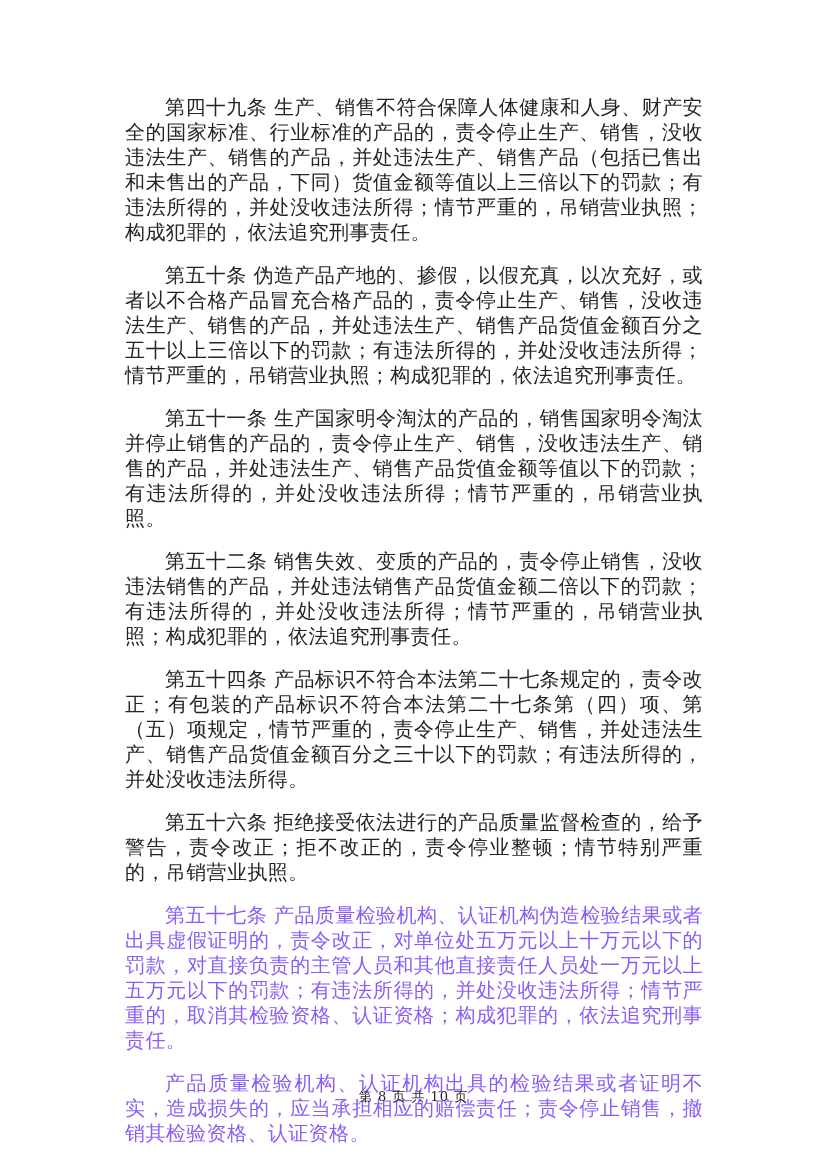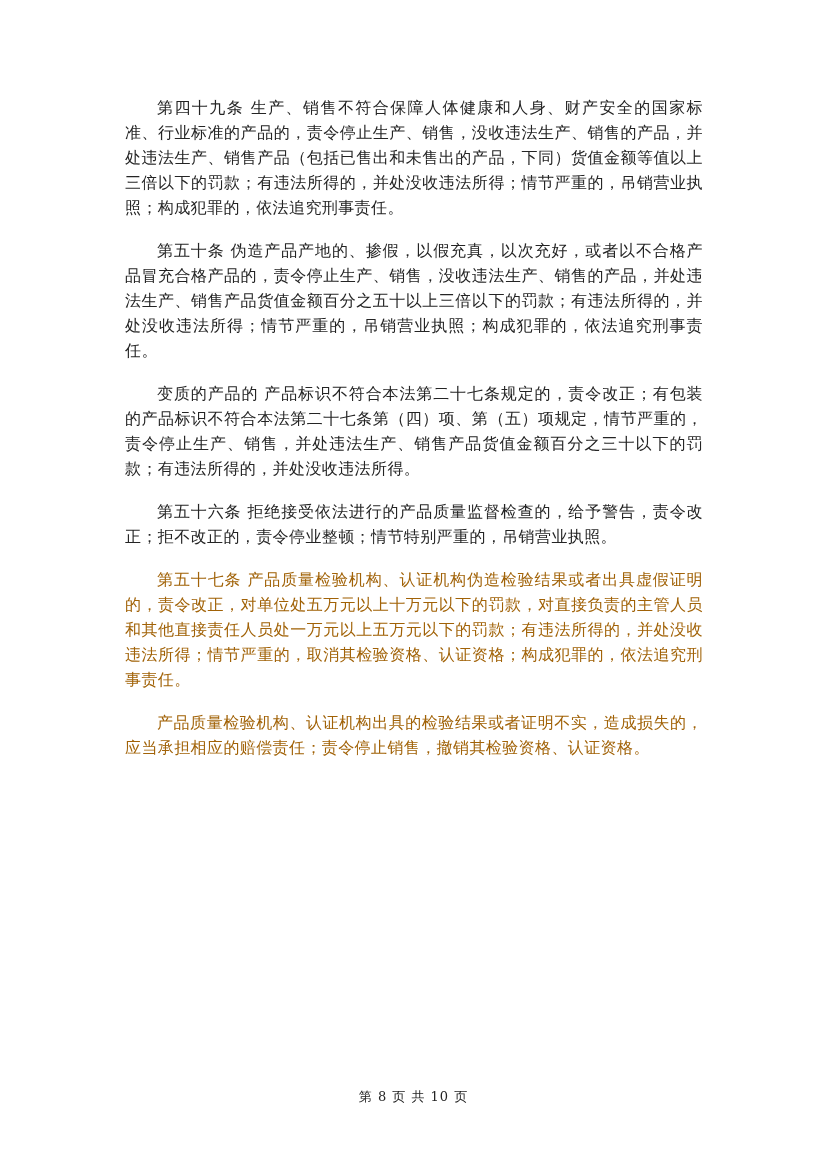--- a/index.html
+++ b/index.html
@@ -13,48 +13,50 @@
     height: 1170px;
     box-sizing: border-box;
     background: #ffffff;
     padding: 95px 124px 0 125px;
     font-family: "DejaVu Serif", "Liberation Serif", serif;
     color: #242424;
     overflow: hidden;
   }
   .content p.para {
     margin: 0 0 18px 0;
-    font-size: 16px;
+    font-size: 20px;
     line-height: 25px;
     text-align: justify;
     text-indent: 2em;
     letter-spacing: 0.4px;
   }
   .content p.para.red {
-    color: #a16207;
+    color: #8b5cf6;
   }
   .footer {
     position: absolute;
     left: 0;
     right: 0;
     bottom: 64px;
     text-align: center;
     font-size: 13px;
     color: #242424;
     letter-spacing: 1px;
   }
 </style>
 </head>
 <body>
 
 <div class="page">
   <div class="content">
     <p class="para">第四十九条 生产、销售不符合保障人体健康和人身、财产安全的国家标准、行业标准的产品的，责令停止生产、销售，没收违法生产、销售的产品，并处违法生产、销售产品（包括已售出和未售出的产品，下同）货值金额等值以上三倍以下的罚款；有违法所得的，并处没收违法所得；情节严重的，吊销营业执照；构成犯罪的，依法追究刑事责任。</p>
     <p class="para">第五十条 伪造产品产地的、掺假，以假充真，以次充好，或者以不合格产品冒充合格产品的，责令停止生产、销售，没收违法生产、销售的产品，并处违法生产、销售产品货值金额百分之五十以上三倍以下的罚款；有违法所得的，并处没收违法所得；情节严重的，吊销营业执照；构成犯罪的，依法追究刑事责任。</p>
-    <p class="para">变质的产品的 产品标识不符合本法第二十七条规定的，责令改正；有包装的产品标识不符合本法第二十七条第（四）项、第（五）项规定，情节严重的，责令停止生产、销售，并处违法生产、销售产品货值金额百分之三十以下的罚款；有违法所得的，并处没收违法所得。</p>
+    <p class="para">第五十一条 生产国家明令淘汰的产品的，销售国家明令淘汰并停止销售的产品的，责令停止生产、销售，没收违法生产、销售的产品，并处违法生产、销售产品货值金额等值以下的罚款；有违法所得的，并处没收违法所得；情节严重的，吊销营业执照。</p>
+    <p class="para">第五十二条 销售失效、变质的产品的，责令停止销售，没收违法销售的产品，并处违法销售产品货值金额二倍以下的罚款；有违法所得的，并处没收违法所得；情节严重的，吊销营业执照；构成犯罪的，依法追究刑事责任。</p>
+    <p class="para">第五十四条 产品标识不符合本法第二十七条规定的，责令改正；有包装的产品标识不符合本法第二十七条第（四）项、第（五）项规定，情节严重的，责令停止生产、销售，并处违法生产、销售产品货值金额百分之三十以下的罚款；有违法所得的，并处没收违法所得。</p>
     <p class="para">第五十六条 拒绝接受依法进行的产品质量监督检查的，给予警告，责令改正；拒不改正的，责令停业整顿；情节特别严重的，吊销营业执照。</p>
     <p class="para red">第五十七条 产品质量检验机构、认证机构伪造检验结果或者出具虚假证明的，责令改正，对单位处五万元以上十万元以下的罚款，对直接负责的主管人员和其他直接责任人员处一万元以上五万元以下的罚款；有违法所得的，并处没收违法所得；情节严重的，取消其检验资格、认证资格；构成犯罪的，依法追究刑事责任。</p>
     <p class="para red">产品质量检验机构、认证机构出具的检验结果或者证明不实，造成损失的，应当承担相应的赔偿责任；责令停止销售，撤销其检验资格、认证资格。</p>
   </div>
   <div class="footer">
     <span>第 8 页 共 10 页</span>
   </div>
 </div>
 
 </body></html>

